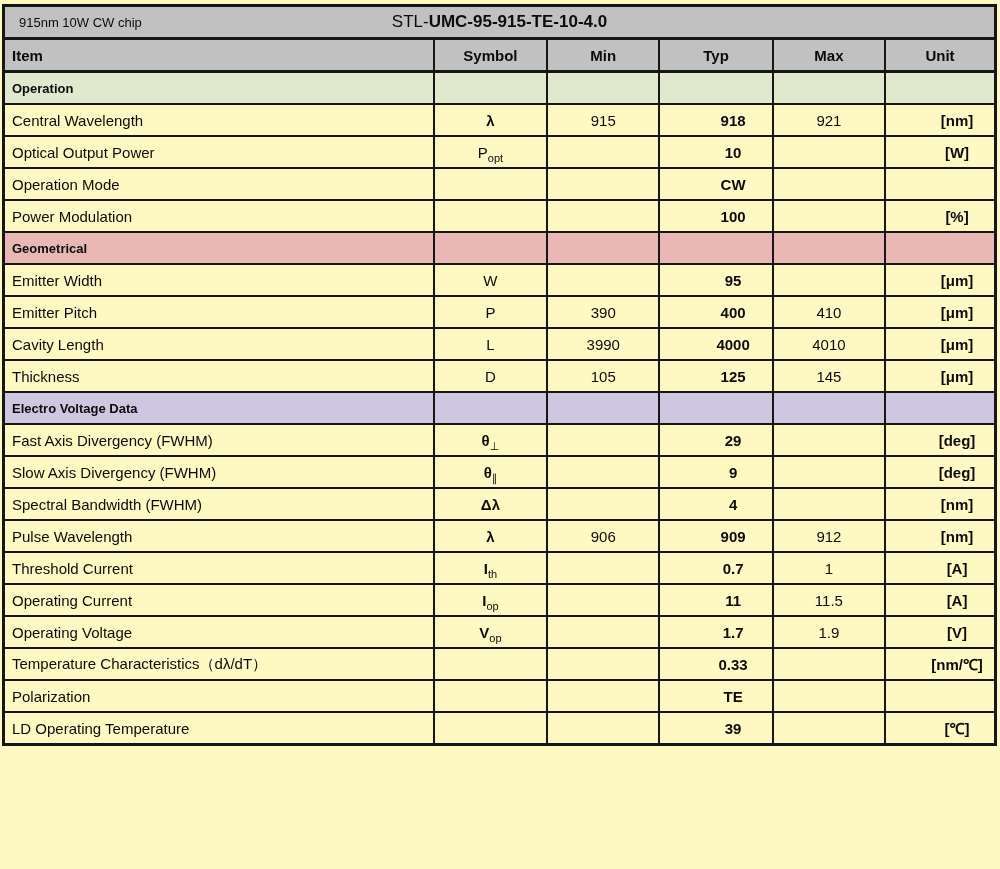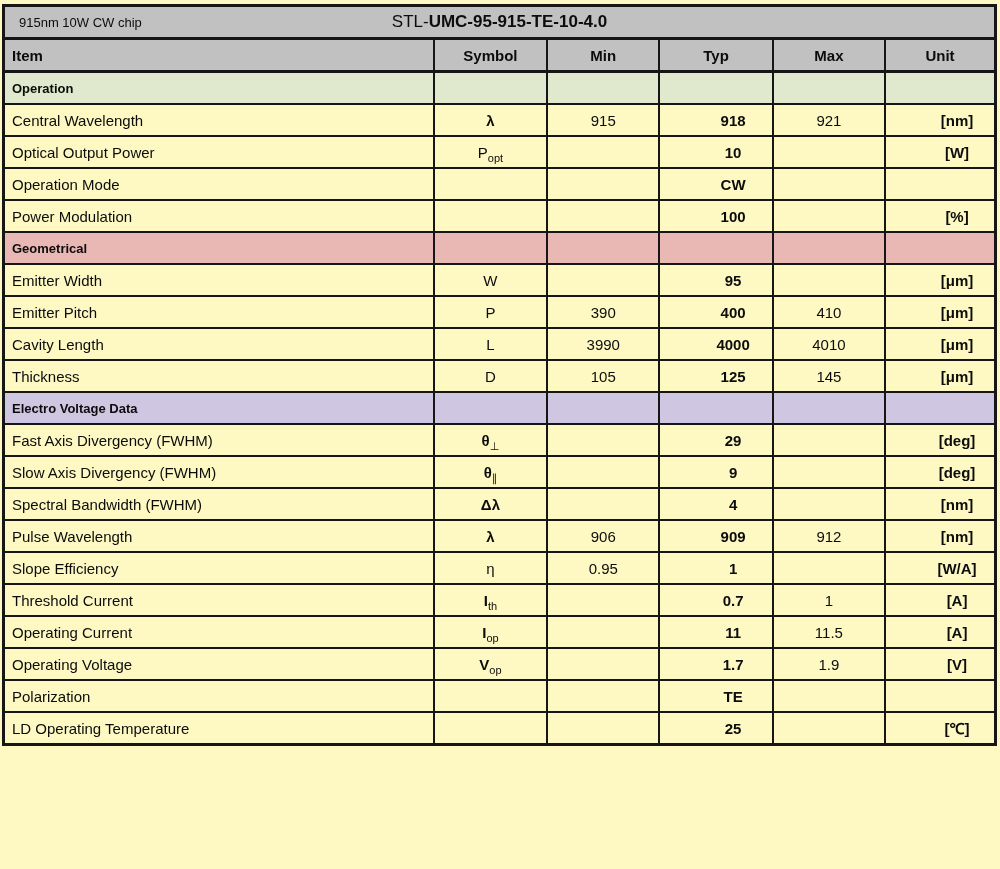--- a/index.html
+++ b/index.html
@@ -242,28 +242,20 @@
         </tr>
         <tr>
           <td class="item">Pulse Wavelength</td>
           <td class="symbol"><span class="b">λ</span></td>
           <td class="min">906</td>
           <td class="typ">909</td>
           <td class="max">912</td>
           <td class="unit">[nm]</td>
         </tr>
         <tr>
-          <td class="item">Slope Efficiency</td>
-          <td class="symbol"><span>η</span></td>
-          <td class="min">0.95</td>
-          <td class="typ">1</td>
-          <td class="max"></td>
-          <td class="unit">[W/A]</td>
-        </tr>
-        <tr>
           <td class="item">Threshold Current</td>
           <td class="symbol"><span class="b">I</span><sub>th</sub></td>
           <td class="min"></td>
           <td class="typ">0.7</td>
           <td class="max">1</td>
           <td class="unit">[A]</td>
         </tr>
         <tr>
           <td class="item">Operating Current</td>
           <td class="symbol"><span class="b">I</span><sub>op</sub></td>
@@ -274,30 +266,38 @@
         </tr>
         <tr>
           <td class="item">Operating Voltage</td>
           <td class="symbol"><span class="b">V</span><sub>op</sub></td>
           <td class="min"></td>
           <td class="typ">1.7</td>
           <td class="max">1.9</td>
           <td class="unit">[V]</td>
         </tr>
         <tr>
+          <td class="item">Temperature Characteristics（dλ/dT）</td>
+          <td class="symbol"></td>
+          <td class="min"></td>
+          <td class="typ">0.33</td>
+          <td class="max"></td>
+          <td class="unit">[nm/℃]</td>
+        </tr>
+        <tr>
           <td class="item">Polarization</td>
           <td class="symbol"></td>
           <td class="min"></td>
           <td class="typ">TE</td>
           <td class="max"></td>
           <td class="unit"></td>
         </tr>
         <tr>
           <td class="item">LD Operating Temperature</td>
           <td class="symbol"></td>
           <td class="min"></td>
-          <td class="typ">25</td>
+          <td class="typ">39</td>
           <td class="max"></td>
           <td class="unit">[℃]</td>
         </tr>
       </tbody>
   </table>
 </div>
 
 </body></html>

